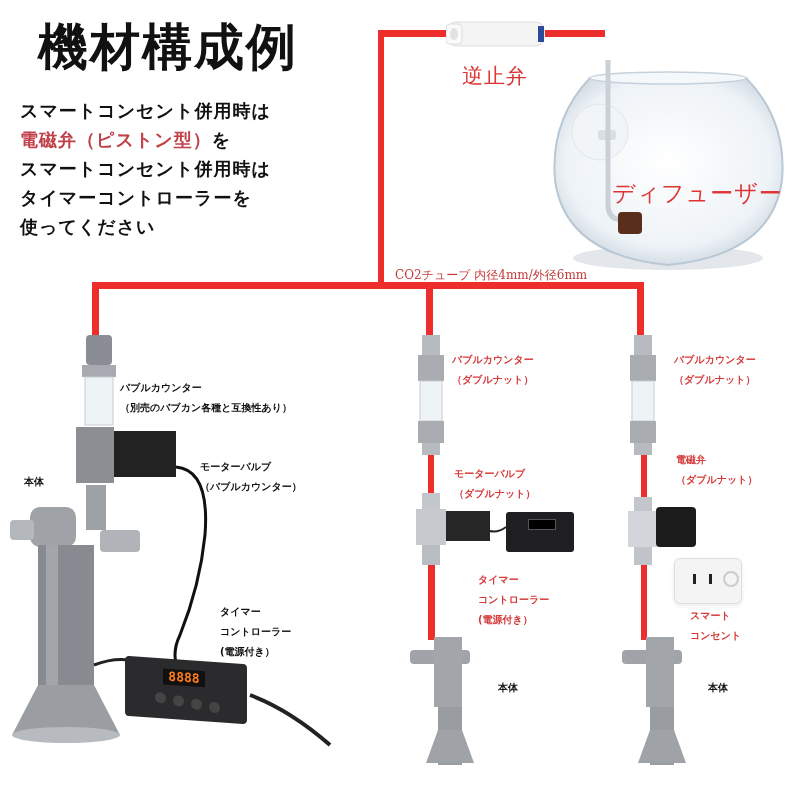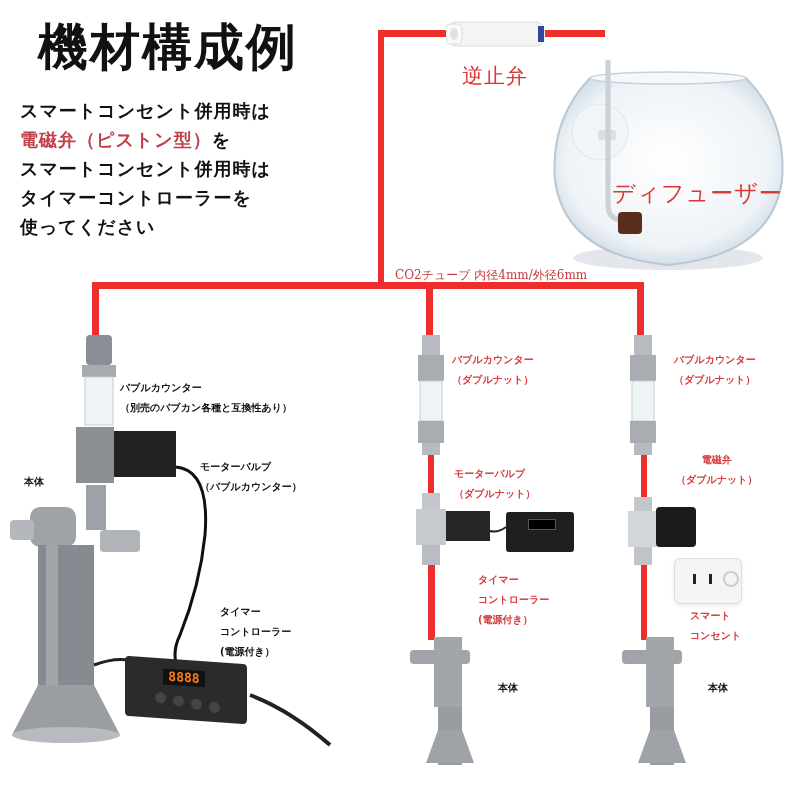--- a/index.html
+++ b/index.html
@@ -169,21 +169,21 @@
 
   <div class="abs" style="left:674px;top:558px;width:66px;height:44px;background:#f4f4f4;border:1px solid #ddd;border-radius:6px;box-shadow:0 2px 4px rgba(0,0,0,0.08);">
     <div style="position:absolute;left:18px;top:15px;width:3px;height:10px;background:#222;"></div>
     <div style="position:absolute;left:34px;top:15px;width:3px;height:10px;background:#222;"></div>
     <div style="position:absolute;left:48px;top:12px;width:12px;height:12px;border:2px solid #ccc;border-radius:50%;"></div>
   </div>
   <div class="lbl red" style="left:674px;top:350px;">
     <div>バブルカウンター</div>
     <div>（ダブルナット）</div>
   </div>
-  <div class="lbl red" style="left:676px;top:450px;text-align:center;">
+  <div class="lbl red" style="left:676px;top:450px;">
     <div>電磁弁</div>
     <div>（ダブルナット）</div>
   </div>
   <div class="lbl red" style="left:690px;top:606px;">
     <div>スマート</div>
     <div>コンセント</div>
   </div>
   <div class="lbl black" style="left:708px;top:678px;">本体</div>
 
 </div>

